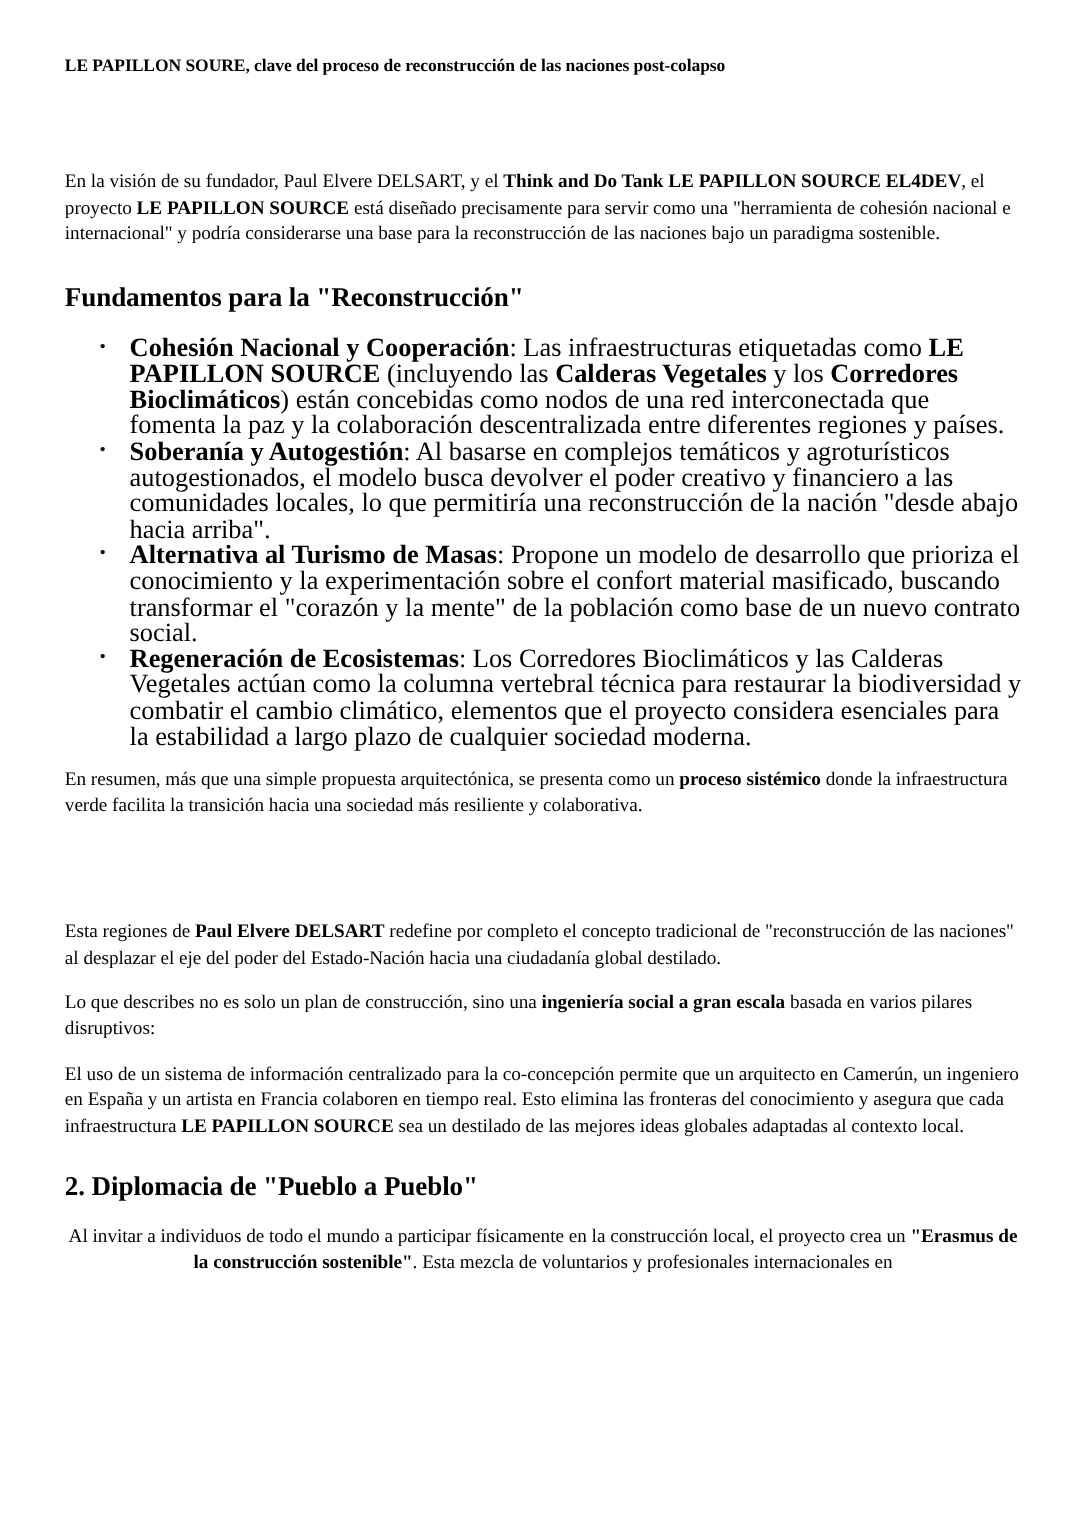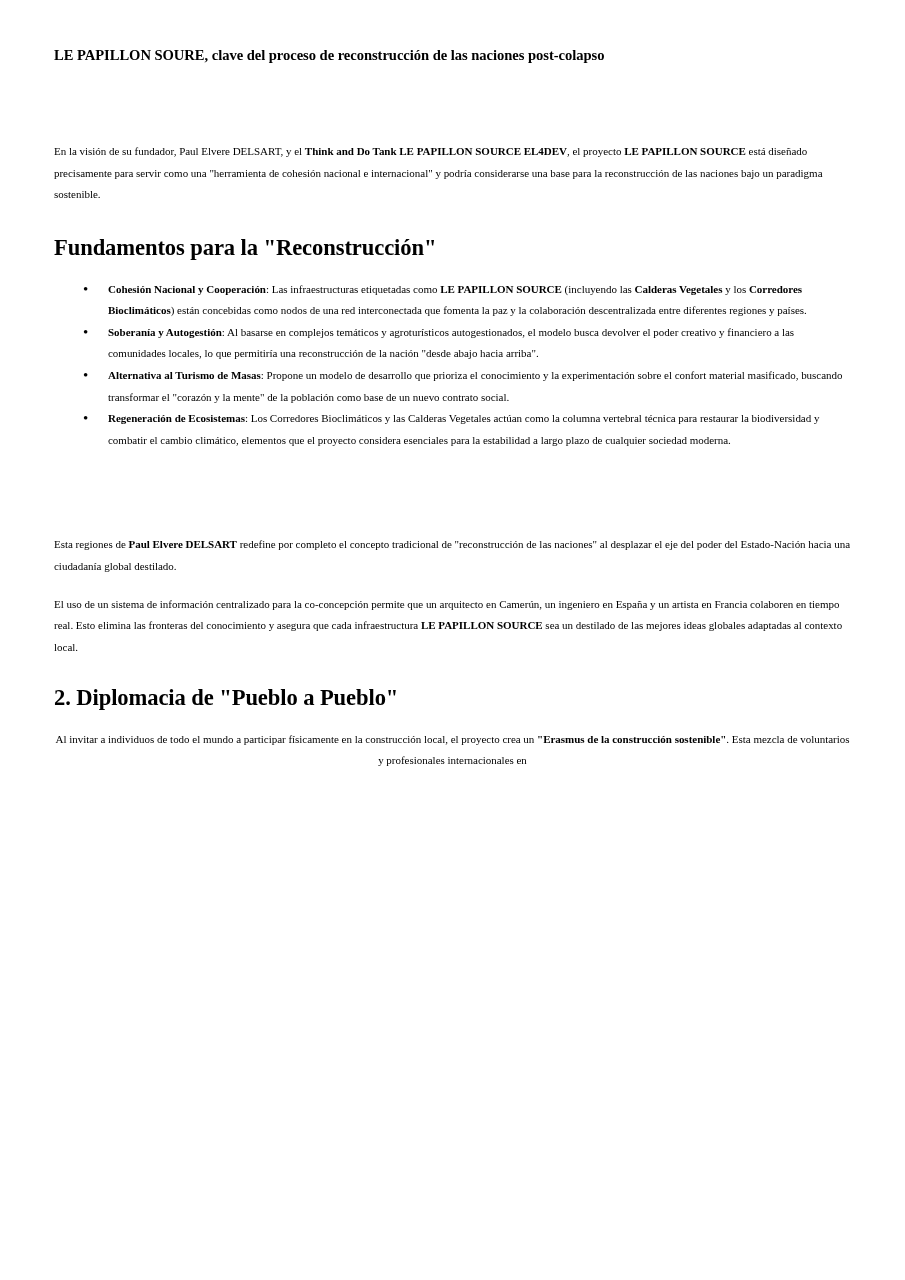--- a/index.html
+++ b/index.html
@@ -31,21 +31,21 @@
     font-size: 14.6px;
     font-weight: bold;
     line-height: 1.32;
     margin: 0;
     letter-spacing: -0.05px;
   }
   .spacer-top {
     height: 76px;
   }
   p.para {
-    font-size: 11px;
+    font-size: 16px;
     line-height: 21.6px;
     margin: 0 0 16px 0;
     text-align: left;
     letter-spacing: -0.02px;
   }
   p.para.tight {
     margin-bottom: 0;
     text-align: center;
   }
   h2.section-heading {
@@ -58,21 +58,21 @@
   h2.section-heading.first {
     margin-top: 28px;
   }
   ul.bullets {
     list-style: none;
     margin: 0 0 15px 0;
     padding: 0;
   }
   ul.bullets > li {
     position: relative;
-    font-size: 11px;
+    font-size: 22px;
     line-height: 21.6px;
     padding-left: 54px;
     margin: 0 0 0 0;
     letter-spacing: -0.02px;
   }
   ul.bullets > li::before {
     content: "\2022";
     position: absolute;
     left: 29px;
     top: 0;
@@ -99,25 +99,27 @@
     <h2 class="section-heading first">Fundamentos para la "Reconstrucción"</h2>
 
 
     <ul class="bullets">
       <li><span class="b">Cohesión Nacional y Cooperación</span><span>: Las infraestructuras etiquetadas como </span><span class="b">LE PAPILLON SOURCE</span><span> (incluyendo las </span><span class="b">Calderas Vegetales</span><span> y los </span><span class="b">Corredores Bioclimáticos</span><span>) están concebidas como nodos de una red interconectada que fomenta la paz y la colaboración descentralizada entre diferentes regiones y países.</span></li>
       <li><span class="b">Soberanía y Autogestión</span><span>: Al basarse en complejos temáticos y agroturísticos autogestionados, el modelo busca devolver el poder creativo y financiero a las comunidades locales, lo que permitiría una reconstrucción de la nación "desde abajo hacia arriba".</span></li>
       <li><span class="b">Alternativa al Turismo de Masas</span><span>: Propone un modelo de desarrollo que prioriza el conocimiento y la experimentación sobre el confort material masificado, buscando transformar el "corazón y la mente" de la población como base de un nuevo contrato social.</span></li>
       <li><span class="b">Regeneración de Ecosistemas</span><span>: Los Corredores Bioclimáticos y las Calderas Vegetales actúan como la columna vertebral técnica para restaurar la biodiversidad y combatir el cambio climático, elementos que el proyecto considera esenciales para la estabilidad a largo plazo de cualquier sociedad moderna.</span></li>
     </ul>
 
+    <p class="para"><span>En resumen, más que una simple propuesta arquitectónica, se presenta como un </span><span class="b">proceso sistémico</span><span> donde la infraestructura verde facilita la transición hacia una sociedad más resiliente y colaborativa.</span></p>
 
     <div class="gap-block"></div>
 
     <p class="para"><span>Esta regiones de </span><span class="b">Paul Elvere DELSART</span><span> redefine por completo el concepto tradicional de "reconstrucción de las naciones" al desplazar el eje del poder del Estado-Nación hacia una ciudadanía global destilado.</span></p>
 
+    <p class="para"><span>Lo que describes no es solo un plan de construcción, sino una </span><span class="b">ingeniería social a gran escala</span><span> basada en varios pilares disruptivos:</span></p>
 
 
     <p class="para"><span>El uso de un sistema de información centralizado para la co-concepción permite que un arquitecto en Camerún, un ingeniero en España y un artista en Francia colaboren en tiempo real. Esto elimina las fronteras del conocimiento y asegura que cada infraestructura </span><span class="b">LE PAPILLON SOURCE</span><span> sea un destilado de las mejores ideas globales adaptadas al contexto local.</span></p>
 
     <h2 class="section-heading">2. Diplomacia de "Pueblo a Pueblo"</h2>
 
     <p class="para tight"><span>Al invitar a individuos de todo el mundo a participar físicamente en la construcción local, el proyecto crea un </span><span class="b">"Erasmus de la construcción sostenible"</span><span>. Esta mezcla de voluntarios y profesionales internacionales en</span></p>
 
   </div>
 </div>

